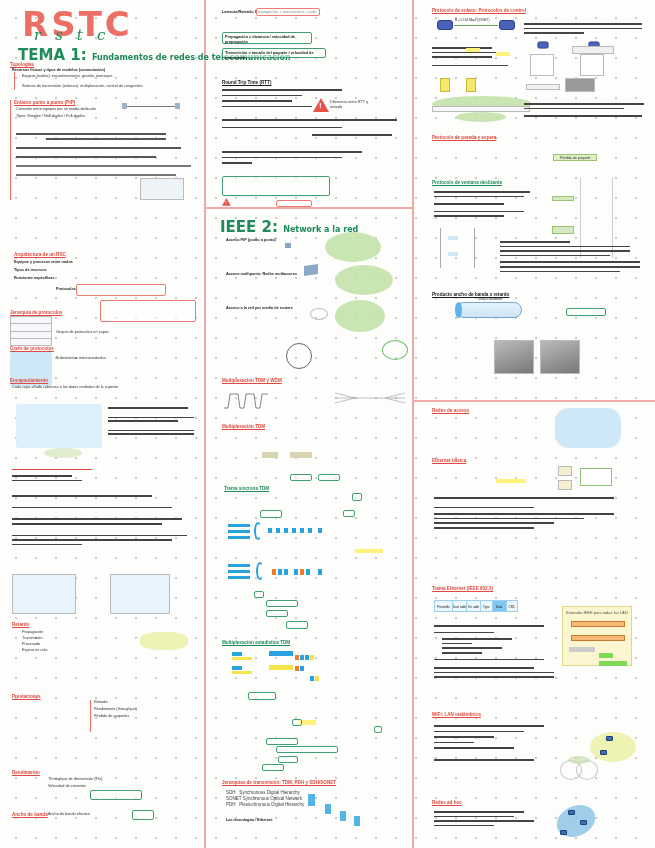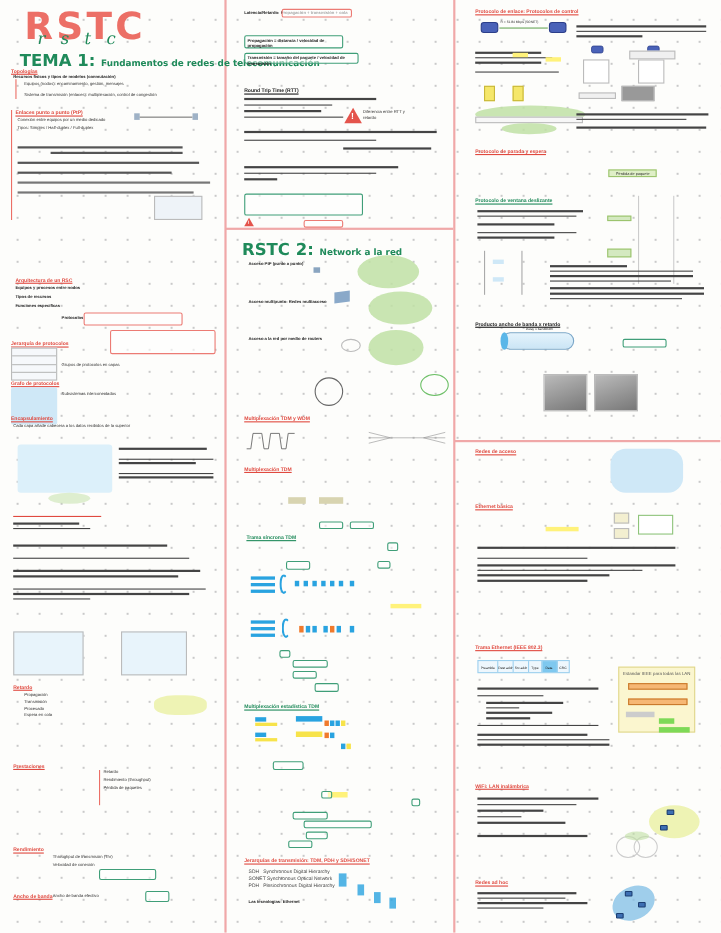--- a/index.html
+++ b/index.html
@@ -197,21 +197,21 @@
   <div style="position:absolute; left:222px; top:148px; width:180px;">
     <div style="height:1.6px; background:#444; width:140px; margin:3px 0;"></div>
     <div style="height:1.6px; background:#444; width:120px; margin:4px 0;"></div>
     <div style="height:1.6px; background:#444; width:30px; margin:3px 0;"></div>
   </div>
   <div class="box-g" style="left:222px; top:176px; width:108px; height:20px;"></div>
   <div class="warn" style="left:222px; top:198px; transform:scale(0.55); transform-origin:left top;"></div>
   <div class="box-r" style="left:276px; top:200px; width:36px; height:7px;"></div>
 
   <div class="tema" style="left:220px; top:218px;">
-    <span>RSTC 2:</span>
+    <span>IEEE 2:</span>
     <small>Network a la red</small>
   </div>
 
   <div class="t" style="left:226px; top:238px;">Acceso PtP (punto a punto)</div>
   <div class="blob-g" style="left:325px; top:232px; width:56px; height:30px;"></div>
   <div style="position:absolute; left:285px; top:243px; width:6px; height:5px; background:#8aa5c0;"></div>
 
   <div class="t" style="left:226px; top:272px;">Acceso multipunto: Redes multiacceso</div>
   <div style="position:absolute; left:304px; top:265px; width:14px; height:10px; background:#8aa9c9; transform:skewY(-8deg);"></div>
   <div class="blob-g" style="left:335px; top:265px; width:58px; height:30px;"></div>

